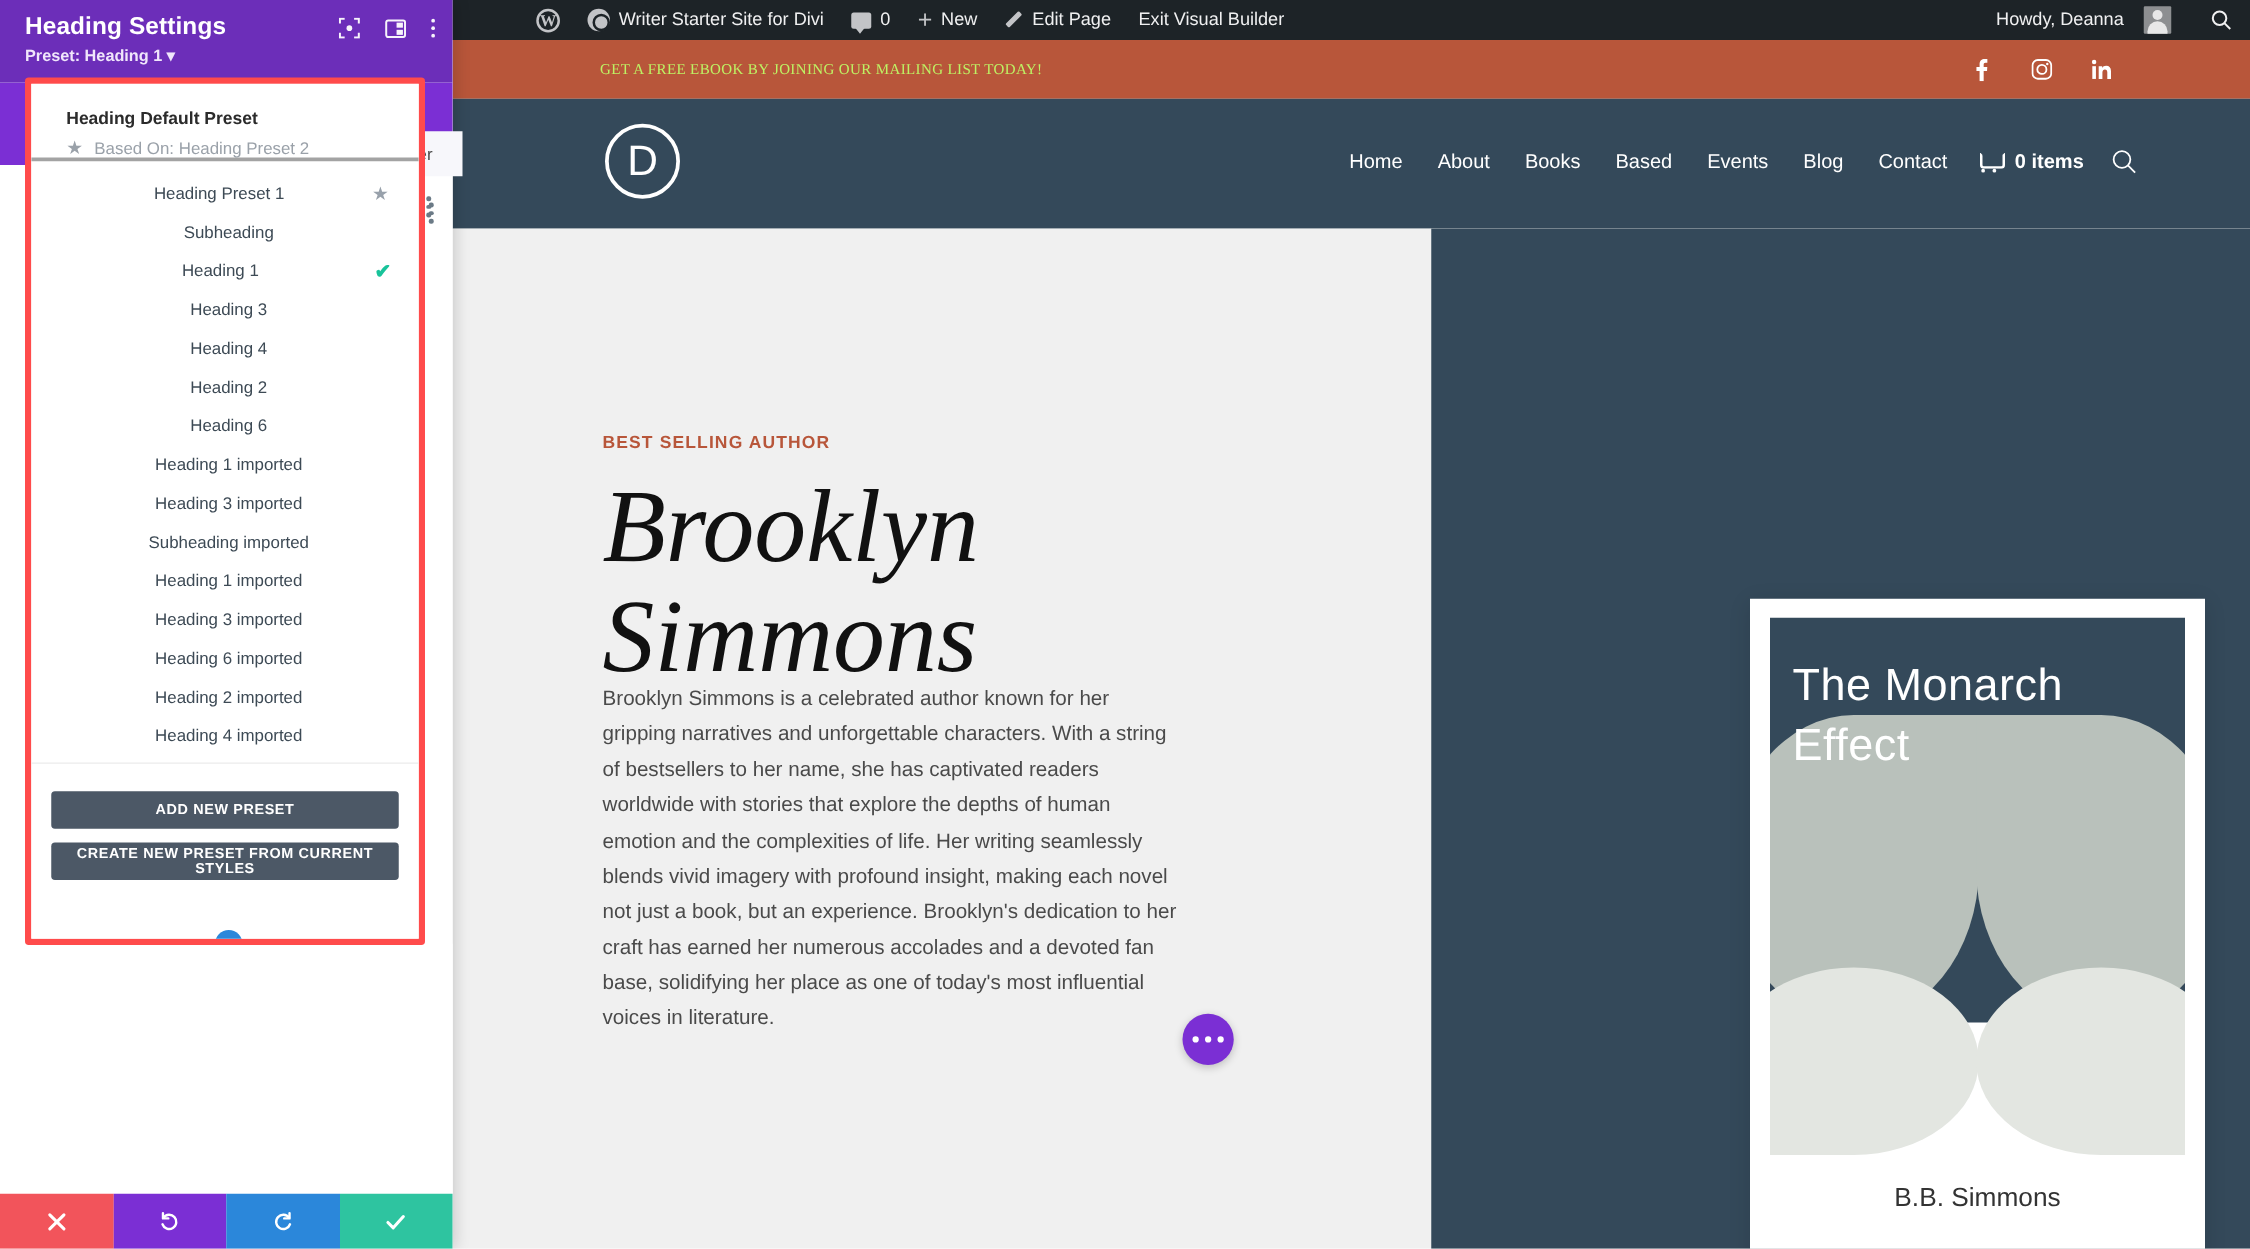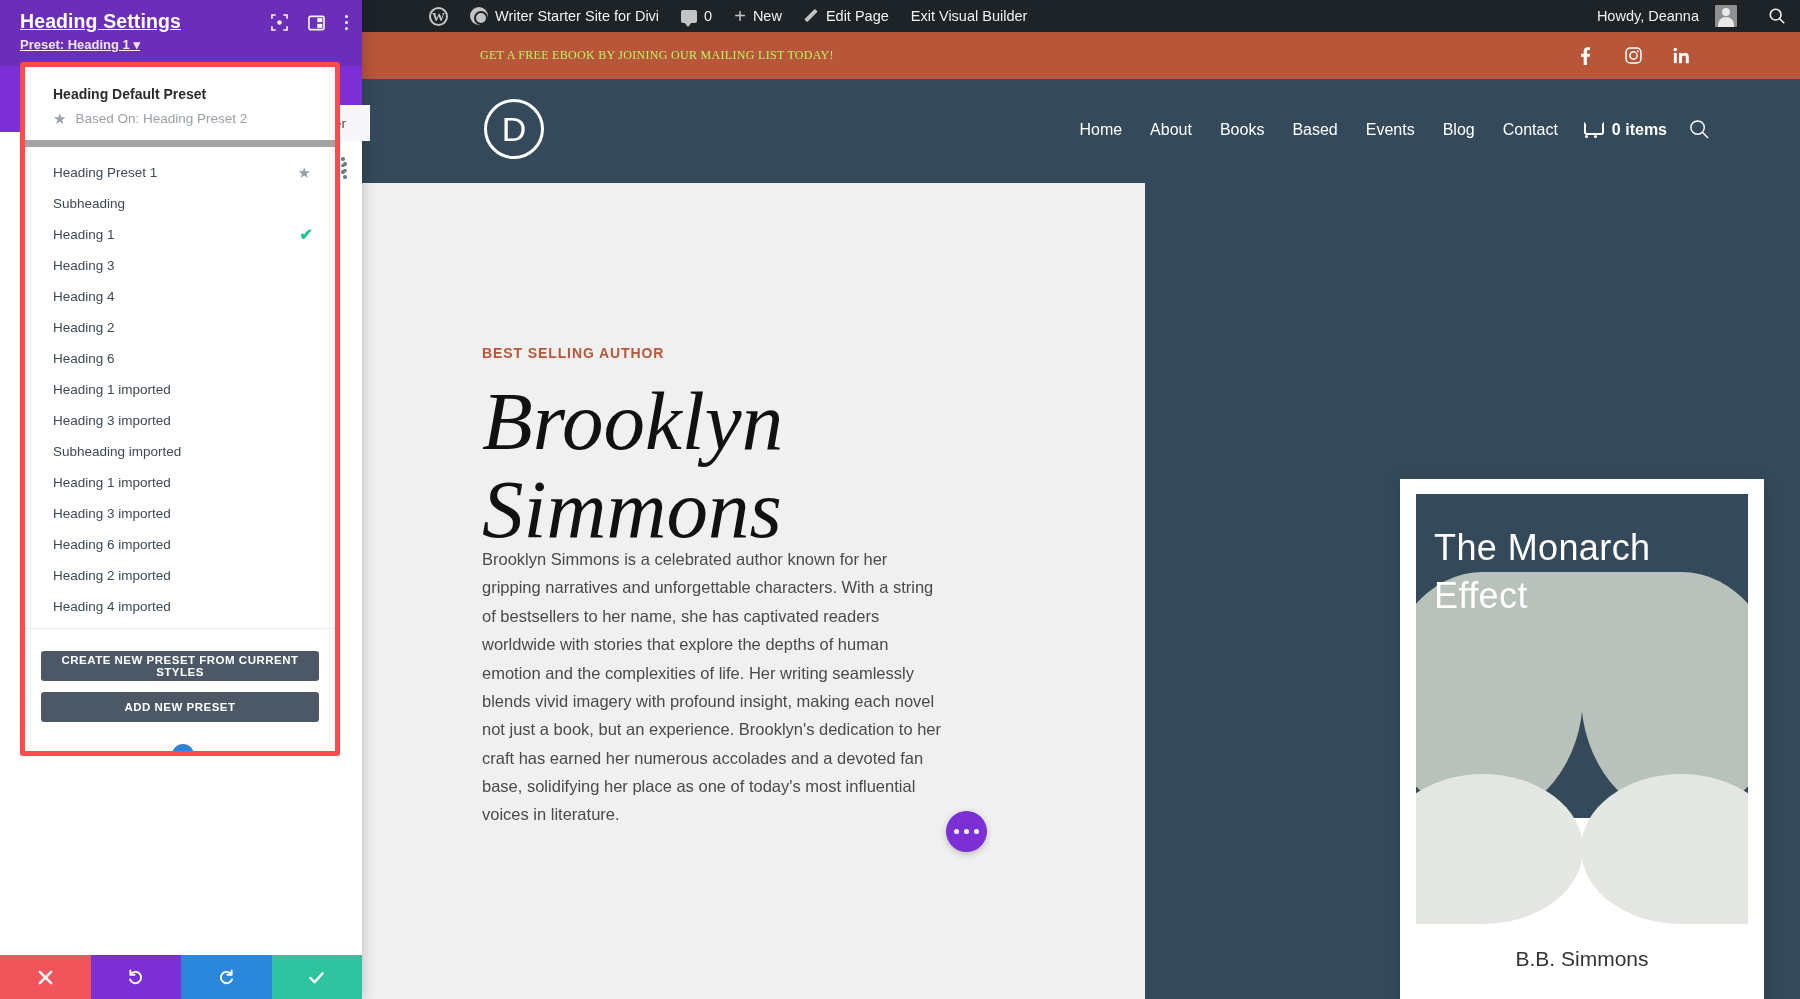--- a/index.html
+++ b/index.html
@@ -184,21 +184,21 @@
   }
 
   
   #divi-panel {
     position: absolute; left: 0; top: 0; width: 362px; height: 999px;
     background: #fff; box-shadow: 2px 0 12px rgba(0,0,0,.18);
     z-index: 20;
   }
   .panel-head {
     position: absolute; left: 0; top: 0; width: 362px; height: 66px;
-    background: #6c2eb9; color: #fff; padding: 10px 18px 0 20px; text-decoration: underline;
+    background: #6c2eb9; color: #fff; padding: 10px 18px 0 20px;
   }
   .panel-title {
     font-size: 19.5px; font-weight: bold; letter-spacing: .1px;
   }
   .panel-sub {
     font-size: 13px; font-weight: bold; margin-top: 4px; color: #f0e6fb;
   }
   .panel-head-icons {
     position: absolute; right: 14px; top: 14px; display: flex; align-items: center; gap: 20px;
   }
@@ -230,35 +230,35 @@
   .preset-box {
     position: absolute; left: 20px; top: 62px; width: 320px; height: 694px;
     border: 5px solid #ff4b4b; border-radius: 3px; background: #fff;
     z-index: 5; overflow: hidden;
   }
   .preset-inner {
     position: absolute; left: 0; top: 0; right: 0; bottom: 0;
     background: #fff; display: flex; flex-direction: column;
   }
   .default-preset {
-    padding: 19px 0 14px 28px; border-bottom: 7px solid #a3a3a3;
+    padding: 19px 0 0 28px; border-bottom: 3px solid #a3a3a3;
   }
   .dp-title { font-size: 14px; color: #2b2b2b; font-weight: bold; }
   .dp-based {
     margin-top: 9px; display: flex; align-items: center; gap: 9px;
     font-size: 13.5px; color: #9aa1a9;
   }
   .star { color: #9aa1a9; font-size: 15px; line-height: 1; }
 
   .preset-list { padding: 10px 0 6px 0; }
   .preset-row {
     height: 31px; display: flex; align-items: center;
     padding: 0 22px 0 28px; font-size: 13.5px; color: #3d4a55;
   }
-  .preset-row .pl-label { flex: 1; }
+  .preset-row .pl-label { flex: 1; text-align: center; }
   .pr-star { color: #98a1ab; font-size: 15px; margin-right: 2px; }
   .pr-check { color: #18c39a; font-size: 16px; font-weight: bold; }
 
   .preset-foot { border-top: 1px solid #ececec; padding: 22px 16px 10px 16px; }
   .pbtn {
     display: block; width: 100%; height: 30px; background: #4c5866;
     color: #fff; border: none; border-radius: 3px;
     font-size: 11.5px; font-weight: bold; letter-spacing: .5px;
     margin-bottom: 11px; cursor: pointer; font-family: "Liberation Sans", sans-serif;
   }
@@ -520,22 +520,22 @@
             <span class="pl-label">Heading 2 imported</span>
           </div>
 
           <div class="preset-row">
             <span class="pl-label">Heading 4 imported</span>
           </div>
 
         </div>
 
         <div class="preset-foot">
+          <button class="pbtn">ADD NEW PRESET</button>
           <button class="pbtn">CREATE NEW PRESET FROM CURRENT STYLES</button>
-          <button class="pbtn">ADD NEW PRESET</button>
         </div>
 
         <div class="blue-dot-peek"></div>
       </div>
     </div>
 
     <div style="position:absolute; left:343px; top:162px; display:flex; flex-direction:column; gap:3px; z-index:6;">
       <i style="width:3.5px;height:3.5px;background:#6b7a86;border-radius:50%;display:block;"></i>
       <i style="width:3.5px;height:3.5px;background:#6b7a86;border-radius:50%;display:block;"></i>
       <i style="width:3.5px;height:3.5px;background:#6b7a86;border-radius:50%;display:block;"></i>

